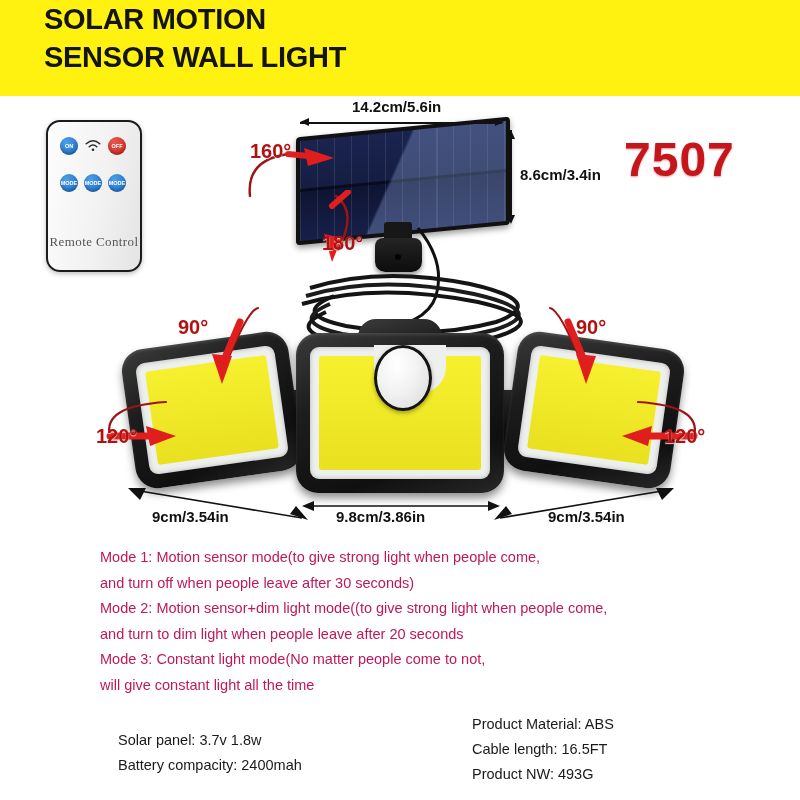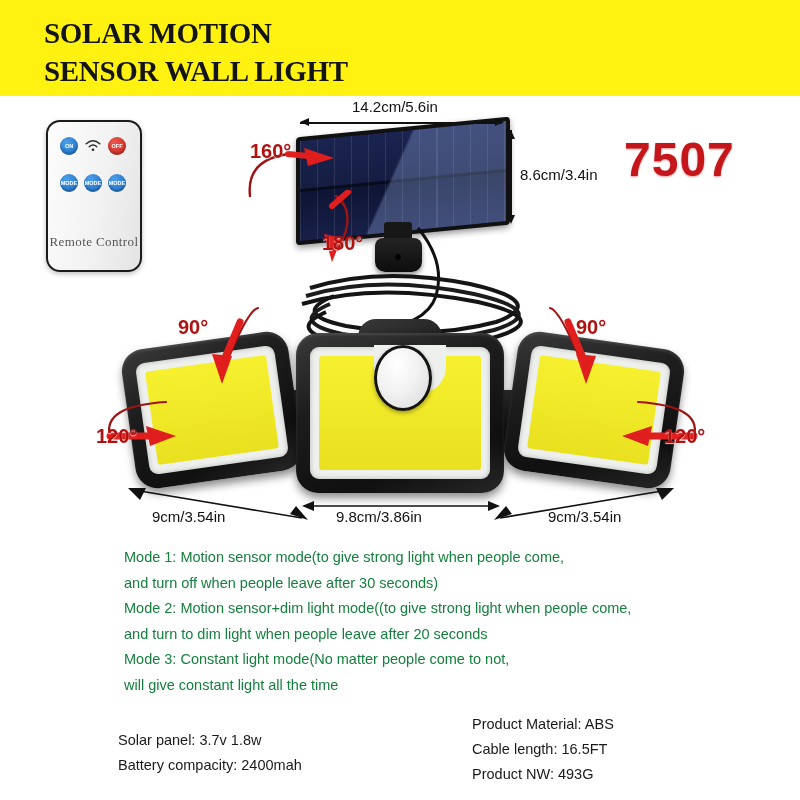--- a/index.html
+++ b/index.html
@@ -11,28 +11,28 @@
     position:relative;
   }
   #stage{position:relative;width:800px;height:800px;}
 
   
   .banner{
     position:absolute;left:0;top:0;width:800px;height:96px;
     background:#FFF210;
   }
   .banner-title{
-    position:absolute;left:44px;top:14px;
+    position:absolute;left:44px;top:0;
     width:440px;
     font-weight:bold;
     font-size:29px;
     line-height:38px;
     letter-spacing:-0.3px;
     color:#141414;
-    font-family:Liberation Serif, serif;
+    font-family:Liberation Sans, sans-serif;
   }
   .banner-title div{white-space:nowrap;}
   .badge{
     position:absolute;left:487px;top:2px;width:313px;height:92px;
     background:#CE0A0A;
     border-top-left-radius:48px;
     border-bottom-left-radius:48px;
   }
   .badge-text{
     position:absolute;left:0;top:0;width:313px;height:92px;
@@ -109,21 +109,21 @@
     background:linear-gradient(180deg,#242424,#0d0d0d);
     border-radius:8px 8px 10px 10px;
     box-shadow:0 3px 5px rgba(0,0,0,.4);
   }
   .base-dot{position:absolute;left:20px;top:16px;width:6px;height:6px;border-radius:50%;background:#000;opacity:.85;}
 
   
   .dim-line{position:absolute;background:#111;}
   .dim-h{height:1.6px;}
   .dim-v{width:1.6px;}
-  .dim-label{position:absolute;font-size:15px;color:#111;white-space:nowrap;}
+  .dim-label{position:absolute;font-size:15px;color:#111;white-space:nowrap;font-weight:bold;}
 
   
   .cable-svg{position:absolute;left:250px;top:210px;width:330px;height:150px;}
 
   
   .lamp-left{
     position:absolute;left:128px;top:340px;width:168px;height:140px;
     transform:rotate(-8deg);
   }
   .lamp-right{
@@ -179,22 +179,22 @@
 
   
   .ang-label{
     position:absolute;font-size:20px;font-weight:bold;color:#B01212;white-space:nowrap;
     text-shadow:0 1px 1px rgba(255,255,255,.8);
   }
   .ang-svg{position:absolute;pointer-events:none;}
 
   
   .modes{
-    position:absolute;left:124px;top:545px;width:600px;
-    font-size:14.5px;color:#15803d;line-height:25.5px;
+    position:absolute;left:100px;top:545px;width:600px;
+    font-size:14.5px;color:#be185d;line-height:25.5px;
     font-family:"Liberation Sans", sans-serif;
   }
   .modes div{white-space:nowrap;}
   .specs{
     position:absolute;left:118px;top:712px;width:600px;
     font-size:14.5px;color:#1a1a1a;line-height:25px;
   }
   .spec-col{position:absolute;}
   .spec-left{left:0;top:16px;}
   .spec-right{left:354px;top:0;}

